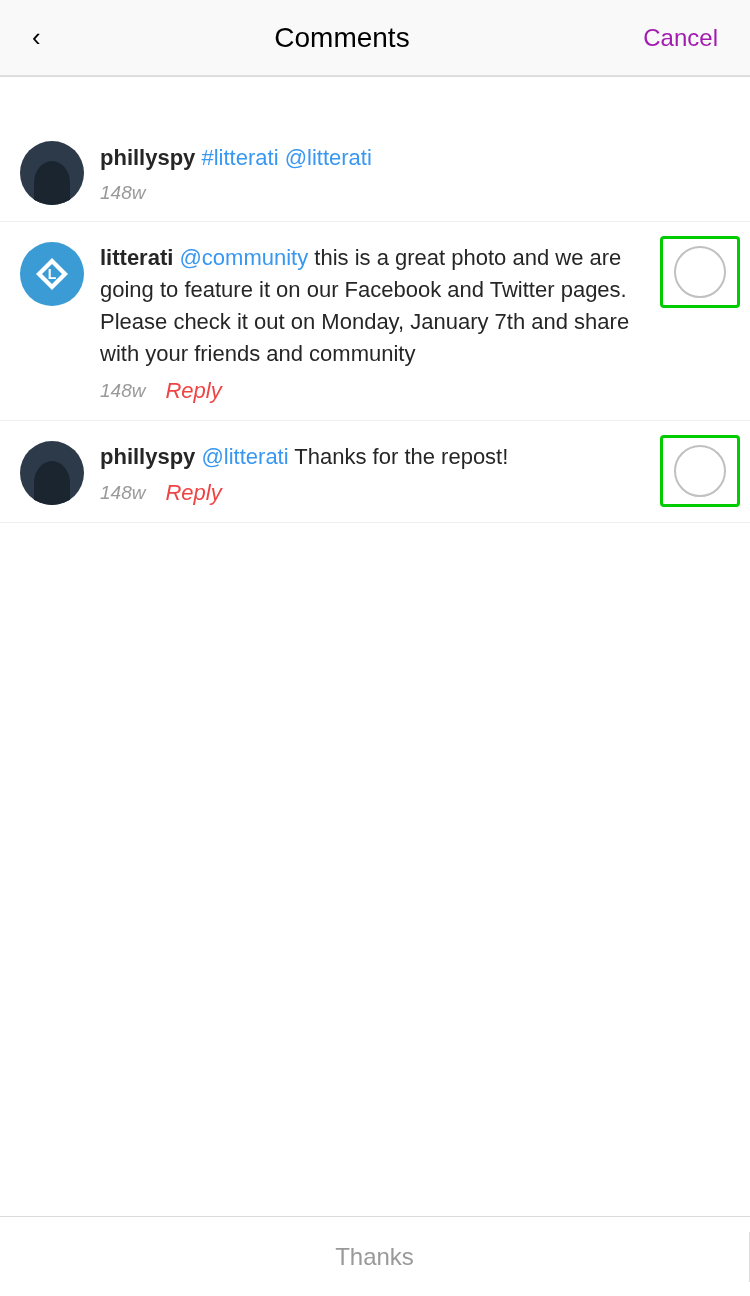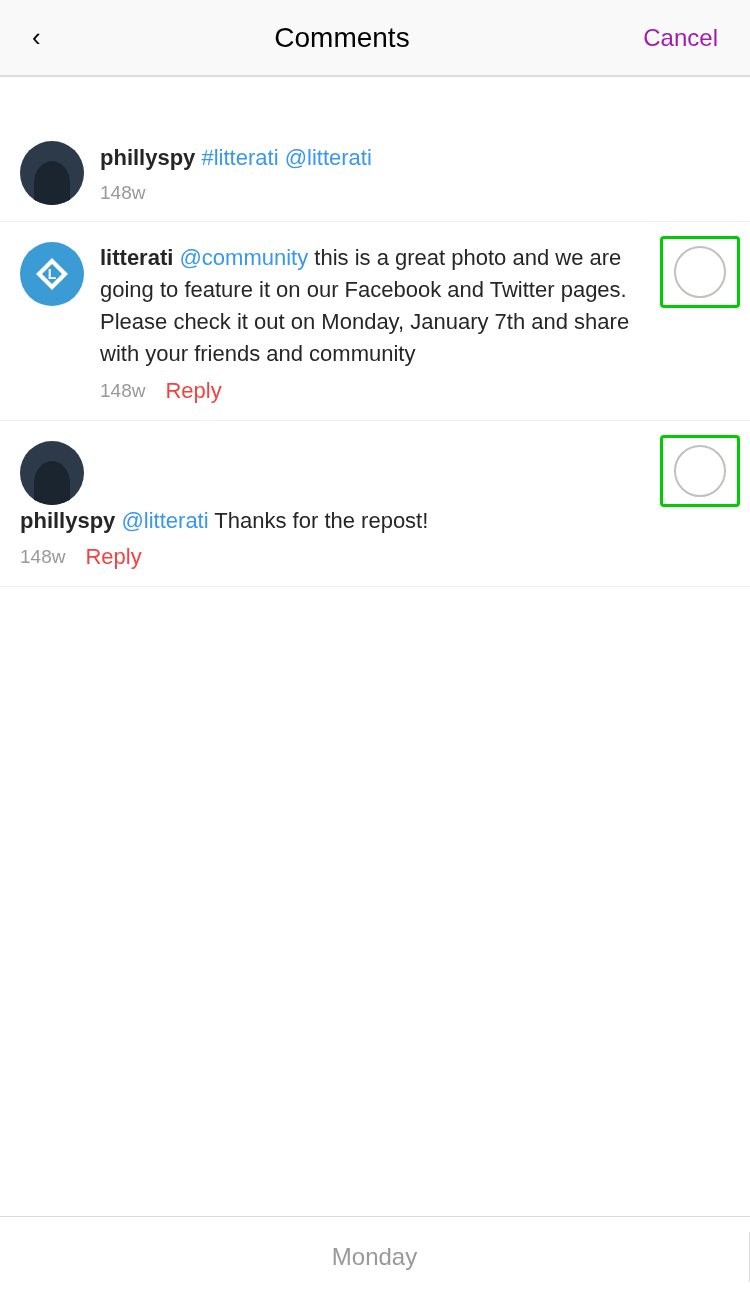--- a/index.html
+++ b/index.html
@@ -93,20 +93,21 @@
     .comment-hashtag {
       color: #3897f0;
       font-weight: 400;
     }
 
     .comment-meta {
       display: flex;
       align-items: center;
       gap: 20px;
       margin-top: 8px;
+      font-style: italic;
     }
 
     .comment-time {
       font-size: 19px;
       color: #999;
     }
 
     .comment-reply {
       font-size: 22px;
       color: #ef4444;
@@ -259,21 +260,21 @@
         <span class="comment-time">148w</span>
         <span class="comment-reply">Reply</span>
       </div>
     </div>
 
     <div class="green-box">
       <div class="green-box-inner"></div>
     </div>
   </div>
 
-  <div class="comment-item" style="padding-right: 40px; flex-direction: column;">
+  <div class="comment-item" style="padding-right: 40px;">
 
     <div class="phillyspy-avatar"></div>
     <div class="comment-content">
       <div class="comment-text">
         <span class="comment-username">phillyspy</span>
         <span> </span>
         <span class="comment-mention">@litterati</span>
         <span> Thanks for the repost!</span>
       </div>
       <div class="comment-meta">
@@ -283,15 +284,15 @@
     </div>
 
     <div class="green-box">
       <div class="green-box-inner"></div>
     </div>
   </div>
 
 </div>
 
 <div class="bottom-bar">
-  <span class="bottom-delete">Monday</span>
+  <span class="bottom-delete">Thanks</span>
   <div class="bottom-divider"></div>
 </div>
 
 </body></html>

